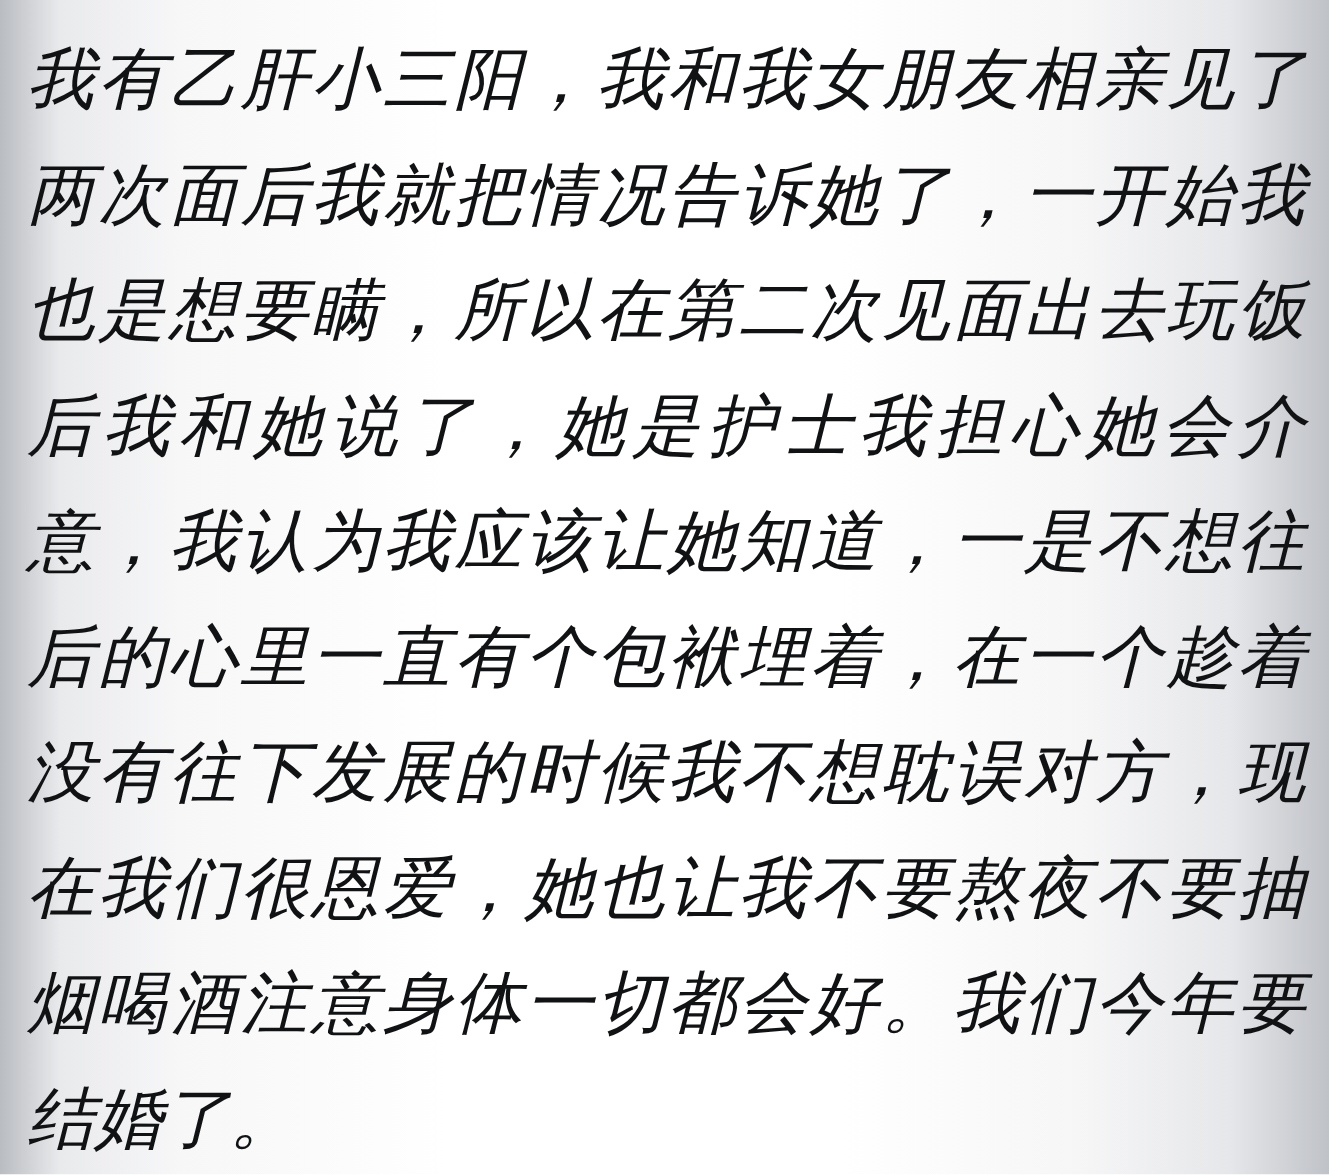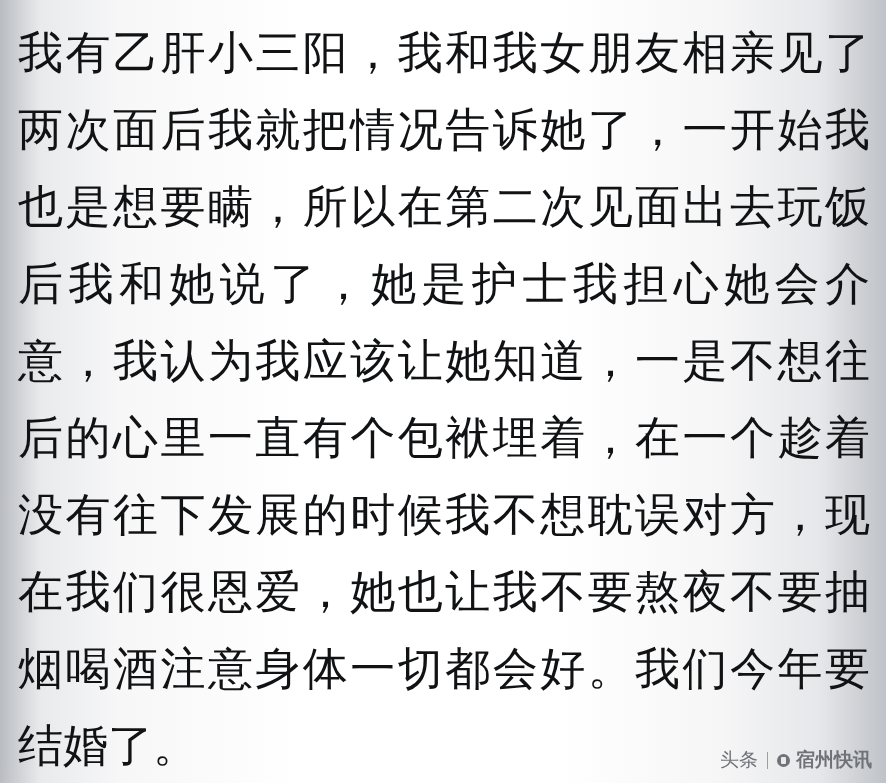--- a/index.html
+++ b/index.html
@@ -37,20 +37,21 @@
     color: #111214;
     font-size: 45px;
     line-height: 77px;
     letter-spacing: 0px;
     text-align: justify;
     text-align-last: left;
     font-family: "DejaVu Sans", "Liberation Sans", sans-serif;
     font-weight: 400;
     white-space: pre-wrap;
     word-break: break-all;
+    font-style: italic;
   }
   #watermark {
     position: absolute;
     right: 14px;
     bottom: 10px;
     display: flex;
     align-items: center;
     gap: 6px;
     color: #6f7378;
     font-size: 19px;
@@ -90,20 +91,14 @@
     font-weight: 700;
   }
 </style>
 </head>
 <body>
 
 <div id="page">
 
   <div id="text-block">我有乙肝小三阳，我和我女朋友相亲见了两次面后我就把情况告诉她了，一开始我也是想要瞒，所以在第二次见面出去玩饭后我和她说了，她是护士我担心她会介意，我认为我应该让她知道，一是不想往后的心里一直有个包袱埋着，在一个趁着没有往下发展的时候我不想耽误对方，现在我们很恩爱，她也让我不要熬夜不要抽烟喝酒注意身体一切都会好。我们今年要结婚了。</div>
 
-  <div id="watermark">
-    <span class="wm-label">头条</span>
-    <span class="wm-sep"></span>
-    <span class="wm-dot"></span>
-    <span class="wm-source">宿州快讯</span>
-  </div>
 
 </div>
 
 </body></html>

